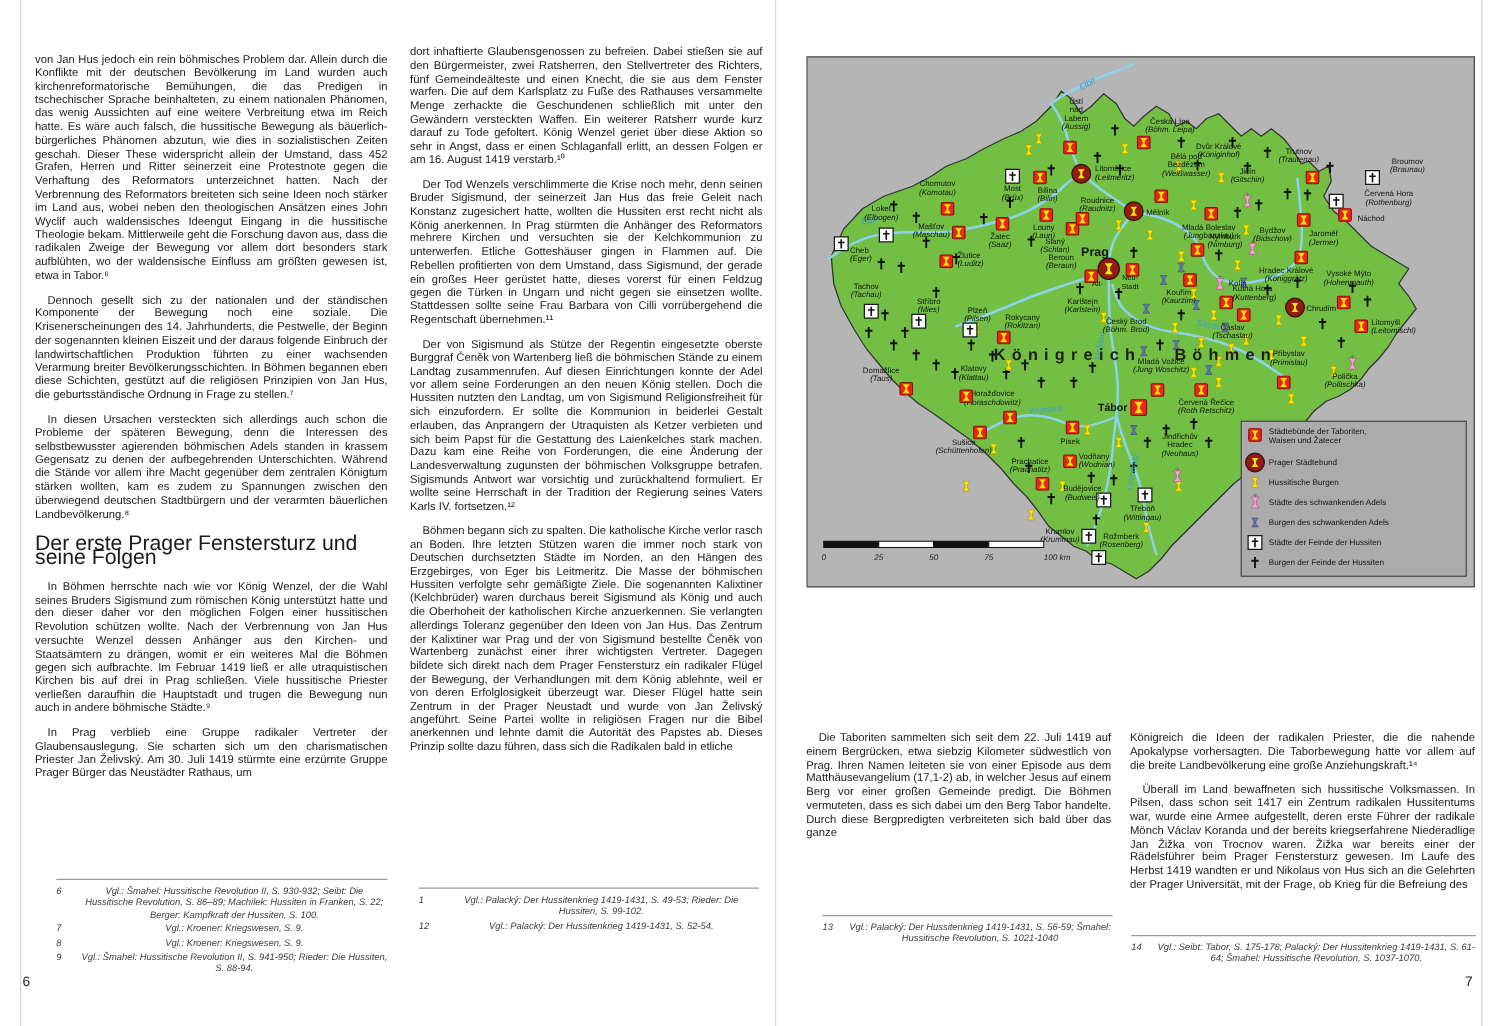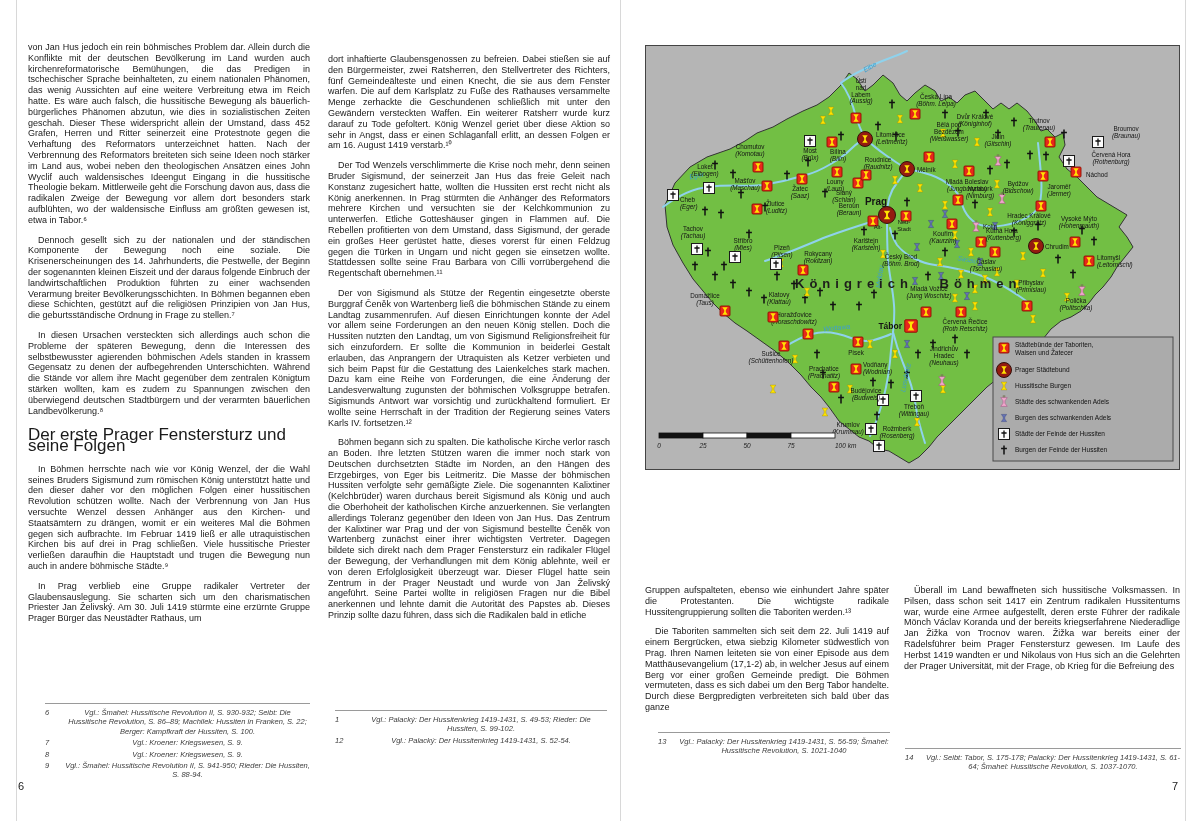--- a/index.html
+++ b/index.html
@@ -28,21 +28,21 @@
 
 <div>
   <div class="col" id="l-col1" style="left:28px;top:42px;width:282px;">
       <p>von Jan Hus jedoch ein rein böhmisches Problem dar. Allein durch die Konflikte mit der deutschen Bevölkerung im Land wurden auch kirchenreformatorische Bemühungen, die das Predigen in tschechischer Sprache beinhalteten, zu einem nationalen Phänomen, das wenig Aussichten auf eine weitere Verbreitung etwa im Reich hatte. Es wäre auch falsch, die hussitische Bewegung als bäuerlich-bürgerliches Phänomen abzutun, wie dies in sozialistischen Zeiten geschah. Dieser These widerspricht allein der Umstand, dass 452 Grafen, Herren und Ritter seinerzeit eine Protestnote gegen die Verhaftung des Reformators unterzeichnet hatten. Nach der Verbrennung des Reformators breiteten sich seine Ideen noch stärker im Land aus, wobei neben den theologischen Ansätzen eines John Wyclif auch waldensisches Ideengut Eingang in die hussitische Theologie bekam. Mittlerweile geht die Forschung davon aus, dass die radikalen Zweige der Bewegung vor allem dort besonders stark aufblühten, wo der waldensische Einfluss am größten gewesen ist, etwa in Tabor.⁶</p>
       <p class="indent">Dennoch gesellt sich zu der nationalen und der ständischen Komponente der Bewegung noch eine soziale. Die Krisenerscheinungen des 14. Jahrhunderts, die Pestwelle, der Beginn der sogenannten kleinen Eiszeit und der daraus folgende Einbruch der landwirtschaftlichen Produktion führten zu einer wachsenden Verarmung breiter Bevölkerungsschichten. In Böhmen begannen eben diese Schichten, gestützt auf die religiösen Prinzipien von Jan Hus, die geburtsständische Ordnung in Frage zu stellen.⁷</p>
       <p class="indent">In diesen Ursachen versteckten sich allerdings auch schon die Probleme der späteren Bewegung, denn die Interessen des selbstbewusster agierenden böhmischen Adels standen in krassem Gegensatz zu denen der aufbegehrenden Unterschichten. Während die Stände vor allem ihre Macht gegenüber dem zentralen Königtum stärken wollten, kam es zudem zu Spannungen zwischen den überwiegend deutschen Stadtbürgern und der verarmten bäuerlichen Landbevölkerung.⁸</p>
       <h2 class="heading">Der erste Prager Fenstersturz und seine Folgen</h2>
       <p class="indent">In Böhmen herrschte nach wie vor König Wenzel, der die Wahl seines Bruders Sigismund zum römischen König unterstützt hatte und den dieser daher vor den möglichen Folgen einer hussitischen Revolution schützen wollte. Nach der Verbrennung von Jan Hus versuchte Wenzel dessen Anhänger aus den Kirchen- und Staatsämtern zu drängen, womit er ein weiteres Mal die Böhmen gegen sich aufbrachte. Im Februar 1419 ließ er alle utraquistischen Kirchen bis auf drei in Prag schließen. Viele hussitische Priester verließen daraufhin die Hauptstadt und trugen die Bewegung nun auch in andere böhmische Städte.⁹</p>
       <p class="indent">In Prag verblieb eine Gruppe radikaler Vertreter der Glaubensauslegung. Sie scharten sich um den charismatischen Priester Jan Želivský. Am 30. Juli 1419 stürmte eine erzürnte Gruppe Prager Bürger das Neustädter Rathaus, um</p>
     </div>
-  <div class="col" id="l-col2" style="left:328px;top:54px;width:282px;">
+  <div class="col" id="l-col2" style="left:328px;top:36px;width:282px;">
       <p>dort inhaftierte Glaubensgenossen zu befreien. Dabei stießen sie auf den Bürgermeister, zwei Ratsherren, den Stellvertreter des Richters, fünf Gemeindeälteste und einen Knecht, die sie aus dem Fenster warfen. Die auf dem Karlsplatz zu Fuße des Rathauses versammelte Menge zerhackte die Geschundenen schließlich mit unter den Gewändern versteckten Waffen. Ein weiterer Ratsherr wurde kurz darauf zu Tode gefoltert. König Wenzel geriet über diese Aktion so sehr in Angst, dass er einen Schlaganfall erlitt, an dessen Folgen er am 16. August 1419 verstarb.¹⁰</p>
       <p class="indent">Der Tod Wenzels verschlimmerte die Krise noch mehr, denn seinen Bruder Sigismund, der seinerzeit Jan Hus das freie Geleit nach Konstanz zugesichert hatte, wollten die Hussiten erst recht nicht als König anerkennen. In Prag stürmten die Anhänger des Reformators mehrere Kirchen und versuchten sie der Kelchkommunion zu unterwerfen. Etliche Gotteshäuser gingen in Flammen auf. Die Rebellen profitierten von dem Umstand, dass Sigismund, der gerade ein großes Heer gerüstet hatte, dieses vorerst für einen Feldzug gegen die Türken in Ungarn und nicht gegen sie einsetzen wollte. Stattdessen sollte seine Frau Barbara von Cilli vorrübergehend die Regentschaft übernehmen.¹¹</p>
       <p class="indent">Der von Sigismund als Stütze der Regentin eingesetzte oberste Burggraf Čeněk von Wartenberg ließ die böhmischen Stände zu einem Landtag zusammenrufen. Auf diesen Einrichtungen konnte der Adel vor allem seine Forderungen an den neuen König stellen. Doch die Hussiten nutzten den Landtag, um von Sigismund Religionsfreiheit für sich einzufordern. Er sollte die Kommunion in beiderlei Gestalt erlauben, das Anprangern der Utraquisten als Ketzer verbieten und sich beim Papst für die Gestattung des Laienkelches stark machen. Dazu kam eine Reihe von Forderungen, die eine Änderung der Landesverwaltung zugunsten der böhmischen Volksgruppe betrafen. Sigismunds Antwort war vorsichtig und zurückhaltend formuliert. Er wollte seine Herrschaft in der Tradition der Regierung seines Vaters Karls IV. fortsetzen.¹²</p>
       <p class="indent">Böhmen begann sich zu spalten. Die katholische Kirche verlor rasch an Boden. Ihre letzten Stützen waren die immer noch stark von Deutschen durchsetzten Städte im Norden, an den Hängen des Erzgebirges, von Eger bis Leitmeritz. Die Masse der böhmischen Hussiten verfolgte sehr gemäßigte Ziele. Die sogenannten Kalixtiner (Kelchbrüder) waren durchaus bereit Sigismund als König und auch die Oberhoheit der katholischen Kirche anzuerkennen. Sie verlangten allerdings Toleranz gegenüber den Ideen von Jan Hus. Das Zentrum der Kalixtiner war Prag und der von Sigismund bestellte Čeněk von Wartenberg zunächst einer ihrer wichtigsten Vertreter. Dagegen bildete sich direkt nach dem Prager Fenstersturz ein radikaler Flügel der Bewegung, der Verhandlungen mit dem König ablehnte, weil er von deren Erfolglosigkeit überzeugt war. Dieser Flügel hatte sein Zentrum in der Prager Neustadt und wurde von Jan Želivský angeführt. Seine Partei wollte in religiösen Fragen nur die Bibel anerkennen und lehnte damit die Autorität des Papstes ab. Dieses Prinzip sollte dazu führen, dass sich die Radikalen bald in etliche</p>
     </div>
   <div class="footnotes" id="l-fn1" style="left:45px;top:703px;width:265px;">
       <div class="fn-row">
         <span class="fn-num">6</span>
         <span class="fn-text">Vgl.: Šmahel: Hussitische Revolution II, S. 930-932; Seibt: Die Hussitische Revolution, S. 86–89; Machilek: Hussiten in Franken, S. 22; Berger: Kampfkraft der Hussiten, S. 100.</span>
       </div>
@@ -745,24 +745,24 @@
           <rect x="146" y="388" width="44" height="5" fill="#fff" stroke="#111" stroke-width="0.8"></rect>
           <text x="14" y="403" font-size="6.5" font-style="italic" fill="#222" text-anchor="middle">0</text>
           <text x="58" y="403" font-size="6.5" font-style="italic" fill="#222" text-anchor="middle">25</text>
           <text x="102" y="403" font-size="6.5" font-style="italic" fill="#222" text-anchor="middle">50</text>
           <text x="146" y="403" font-size="6.5" font-style="italic" fill="#222" text-anchor="middle">75</text>
           <text x="190" y="403" font-size="6.5" font-style="italic" fill="#222" text-anchor="start">100 km</text>
         </g>
     </svg>
   </div>
   <div class="col" id="r-col1" style="left:645px;top:585px;width:244px;">
-      <p>Gruppen aufspalteten, ebenso wie einhundert Jahre später die Protestanten. Die wichtigste radikale Hussitengruppierung sollten die Taboriten werden.¹³</p>
       <p class="indent">Die Taboriten sammelten sich seit dem 22. Juli 1419 auf einem Bergrücken, etwa siebzig Kilometer südwestlich von Prag. Ihren Namen leiteten sie von einer Episode aus dem Matthäusevangelium (17,1-2) ab, in welcher Jesus auf einem Berg vor einer großen Gemeinde predigt. Die Böhmen vermuteten, dass es sich dabei um den Berg Tabor handelte. Durch diese Bergpredigten verbreiteten sich bald über das ganze</p>
     </div>
   <div class="col" id="r-col2" style="left:904px;top:585px;width:276px;">
+      <p>Königreich die Ideen der radikalen Priester, die die nahende Apokalypse vorhersagten. Die Taborbewegung hatte vor allem auf die breite Landbevölkerung eine große Anziehungskraft.¹⁴</p>
       <p class="indent">Überall im Land bewaffneten sich hussitische Volksmassen. In Pilsen, dass schon seit 1417 ein Zentrum radikalen Hussitentums war, wurde eine Armee aufgestellt, deren erste Führer der radikale Mönch Václav Koranda und der bereits kriegserfahrene Niederadlige Jan Žižka von Trocnov waren. Žižka war bereits einer der Rädelsführer beim Prager Fenstersturz gewesen. Im Laufe des Herbst 1419 wandten er und Nikolaus von Hus sich an die Gelehrten der Prager Universität, mit der Frage, ob Krieg für die Befreiung des</p>
     </div>
   <div class="footnotes" id="r-fn1" style="left:658px;top:732px;width:232px;">
       <div class="fn-row">
         <span class="fn-num">13</span>
         <span class="fn-text">Vgl.: Palacký: Der Hussitenkrieg 1419-1431, S. 56-59; Šmahel: Hussitische Revolution, S. 1021-1040</span>
       </div>
     </div>
   <div class="footnotes" id="r-fn2" style="left:905px;top:748px;width:276px;">
       <div class="fn-row">

